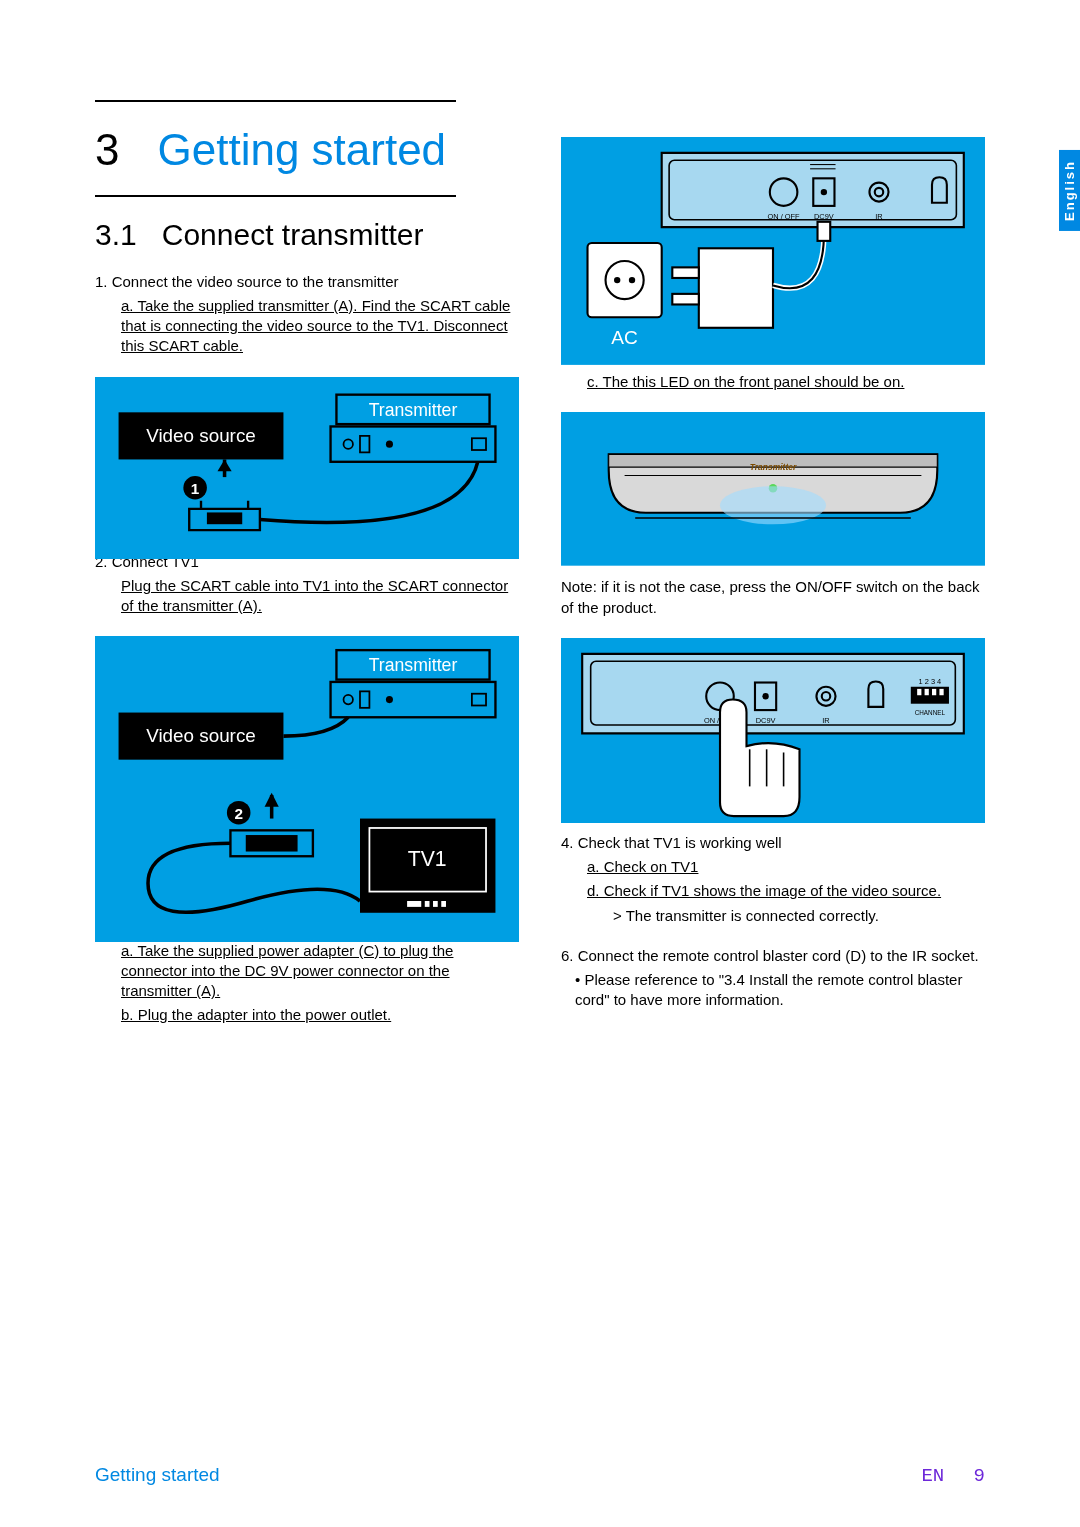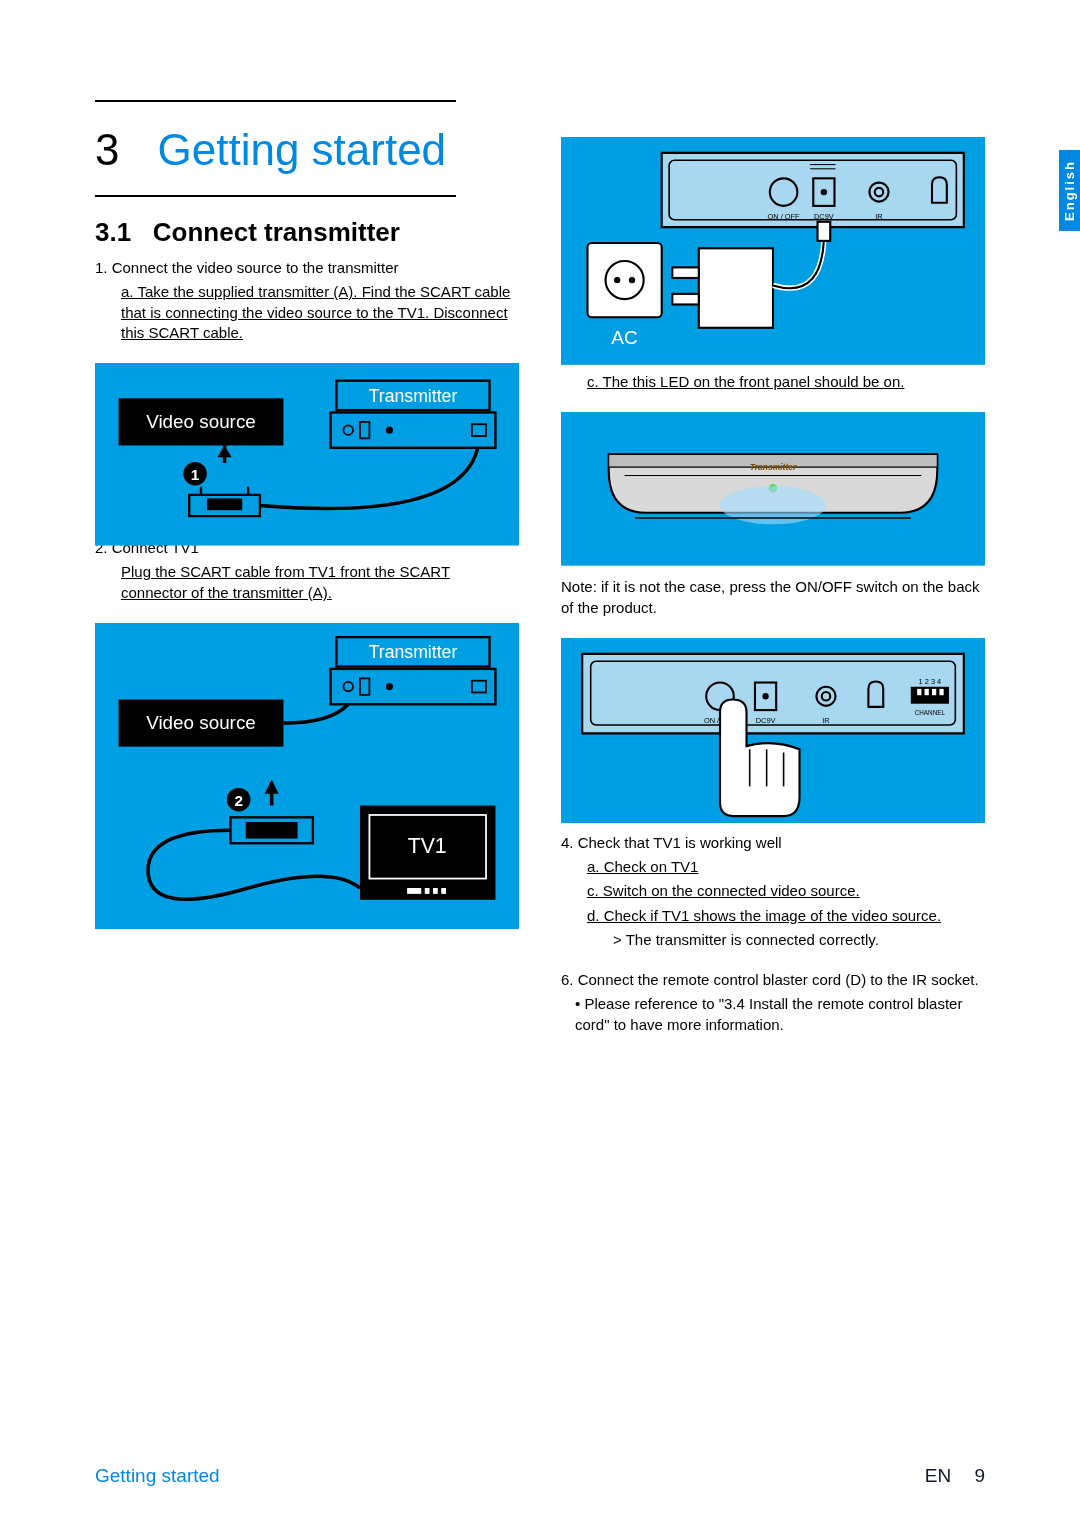--- a/index.html
+++ b/index.html
@@ -34,21 +34,21 @@
     width: 50%;
   }
   .chapter-line { display: flex; align-items: baseline; margin-bottom: 20px; }
   .chapter-num { font-size: 44px; font-weight: 300; margin-right: 38px; }
   .chapter-title { font-size: 44px; font-weight: 300; color: #0088e2; }
   .rule-mid {
     border-top: 2px solid #000;
     margin: 10px 0 18px 0;
     width: 361px;
   }
-  .section-heading { font-weight: bold; font-size: 26px; margin-bottom: 8px; }
+  .section-heading { font-weight: normal; font-size: 30px; margin-bottom: 16px; }
   p, .para { font-size: 15px; line-height: 1.35; margin-bottom: 4px; }
   .sub { padding-left: 26px; text-decoration: underline; }
   .sub2 { padding-left: 52px; }
   .block { margin-bottom: 20px; }
   .fig {
     background: #009fe3;
     width: 100%;
     position: relative;
     margin: 12px 0 20px 0;
   }
@@ -57,21 +57,21 @@
     position: absolute;
     bottom: 40px;
     left: 95px;
     right: 95px;
     display: flex;
     justify-content: space-between;
     align-items: baseline;
     font-size: 19px;
   }
   .footer-left { color: #0088e2; }
-  .footer-right { color: #0f172a; }
+  .footer-right { color: #6d28d9; font-family: Liberation Mono, monospace; }
   .footer-right .pn { margin-left: 18px; }
   .lang-tab {
     position: absolute;
     right: 0;
     top: 150px;
     background: #0088e2;
     color: #fff;
     font-size: 13px;
     letter-spacing: 2px;
     writing-mode: vertical-rl;
@@ -132,21 +132,21 @@
 
           <path d="M 80 112 L 140 112 L 140 130 L 80 130 Z M 90 105 L 90 112 M 130 105 L 130 112" fill="none" stroke="#000" stroke-width="2"></path>
           <rect x="95" y="115" width="30" height="10" fill="#000"></rect>
 
           <path d="M 140 121 Q 310 135 325 72" fill="none" stroke="#000" stroke-width="3"></path>
         </svg>
       </div>
 
       <div class="block">
         <p>2. Connect TV1</p>
-        <p class="sub">Plug the SCART cable from TV1 front the SCART connector of the transmitter (A).</p>
+        <p class="sub">Plug the SCART cable into TV1 into the SCART connector of the transmitter (A).</p>
       </div>
 
       <div class="fig" style="height:260px">
         <svg viewBox="0 0 360 260">
           <rect x="0" y="0" width="360" height="260" fill="#009fe3"></rect>
 
           <rect x="205" y="12" width="130" height="25" fill="none" stroke="#000" stroke-width="2"></rect>
           <text class="svglabel" x="270" y="30" fill="#fff" font-size="15" text-anchor="middle">Transmitter</text>
           <rect x="200" y="39" width="140" height="30" fill="none" stroke="#000" stroke-width="2"></rect>
           <circle cx="215" cy="54" r="4" fill="none" stroke="#000" stroke-width="1.5"></circle>
@@ -173,20 +173,25 @@
           <rect x="225" y="155" width="115" height="80" fill="#000"></rect>
           <rect x="233" y="163" width="99" height="54" fill="none" stroke="#fff" stroke-width="1.5"></rect>
           <text class="svglabel" x="282" y="195" fill="#fff" font-size="18" text-anchor="middle">TV1</text>
           <rect x="265" y="225" width="12" height="5" fill="#fff"></rect>
           <rect x="280" y="225" width="4" height="5" fill="#fff"></rect>
           <rect x="287" y="225" width="4" height="5" fill="#fff"></rect>
           <rect x="294" y="225" width="4" height="5" fill="#fff"></rect>
         </svg>
       </div>
 
+      <div class="block">
+        <p>3. Connect the power adapter</p>
+        <p class="sub">a. Take the supplied power adapter (C) to plug the connector into the DC 9V power connector on the transmitter (A).</p>
+        <p class="sub">b. Plug the adapter into the power outlet.</p>
+      </div>
     </div>
 
     <div class="col">
 
       <div class="fig" style="height:215px">
         <svg viewBox="0 0 400 215">
           <rect x="0" y="0" width="400" height="215" fill="#009fe3"></rect>
 
           <path d="M 95 15 L 380 15 L 380 85 L 95 85 Z" fill="#a7d8f0" stroke="#000" stroke-width="2"></path>
           <rect x="102" y="22" width="271" height="56" fill="none" stroke="#000" stroke-width="1.5" rx="5"></rect>
@@ -276,21 +281,20 @@
           <path d="M 150 70 L 150 155 Q 150 168 163 168 L 210 168 Q 225 168 225 150 L 225 105 Q 200 95 175 102 L 175 70 Q 175 58 162 58 Q 150 58 150 70 Z" fill="#fff" stroke="#000" stroke-width="2"></path>
           <line x1="178" y1="105" x2="178" y2="140" stroke="#000" stroke-width="1.5"></line>
           <line x1="194" y1="105" x2="194" y2="140" stroke="#000" stroke-width="1.5"></line>
           <line x1="210" y1="108" x2="210" y2="140" stroke="#000" stroke-width="1.5"></line>
         </svg>
       </div>
 
       <div class="block">
         <p>4. Check that TV1 is working well</p>
         <p class="sub">a. Check on TV1</p>
-        <p class="sub">c. Switch on the connected video source.</p>
         <p class="sub">d. Check if TV1 shows the image of the video source.</p>
         <p class="sub2">&gt; The transmitter is connected correctly.</p>
       </div>
 
       <div class="block">
         <p>6. Connect the remote control blaster cord (D) to the IR socket.</p>
         <p class="" style="padding-left:14px">• Please reference to "3.4 Install the remote control blaster cord" to have more information.</p>
       </div>
     </div>
   </div>

